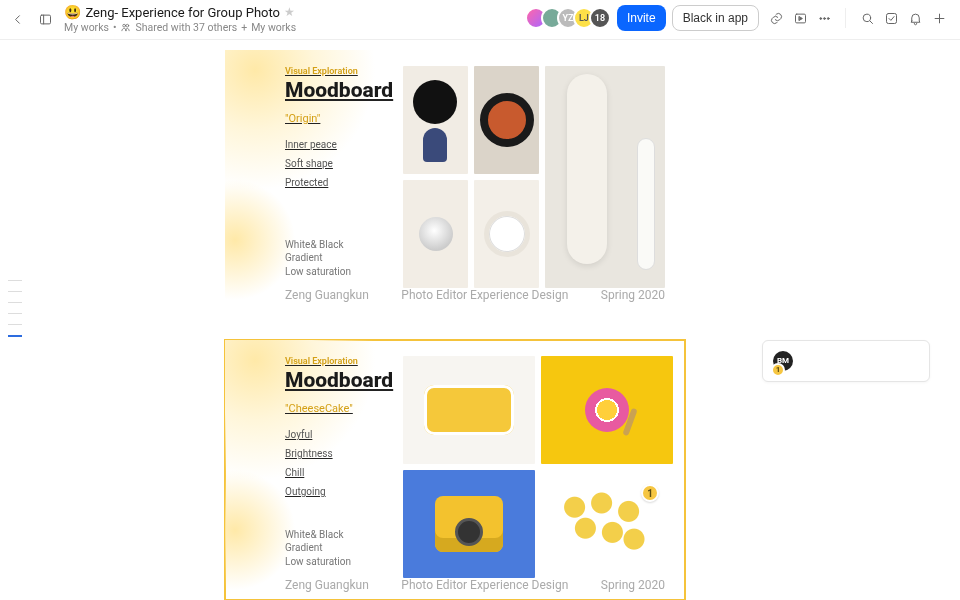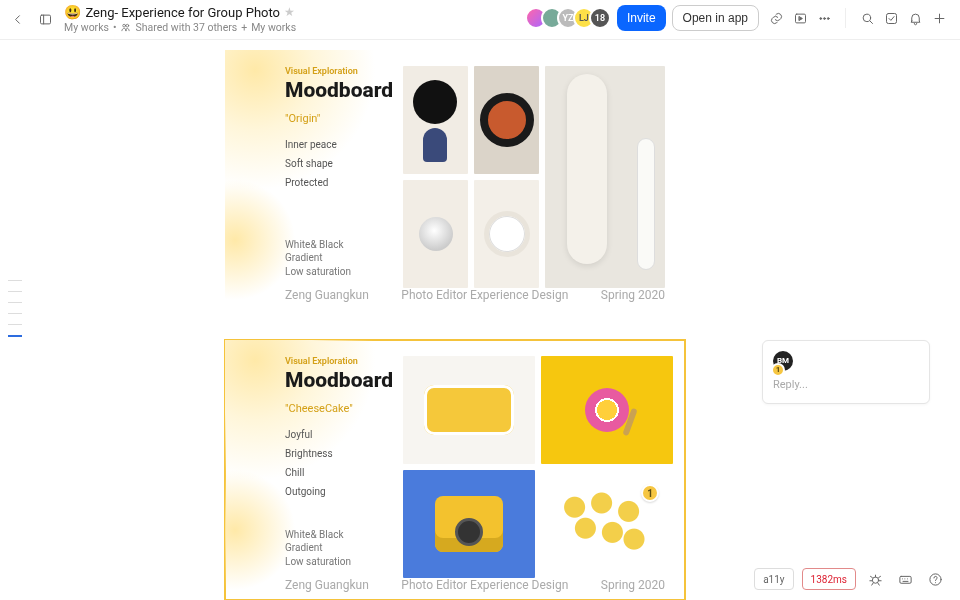--- a/index.html
+++ b/index.html
@@ -24,21 +24,21 @@
 .av-count { background: #555; }
 .btn { height: 26px; padding: 0 10px; border-radius: 8px; font-size: 12px; font-weight: 500; display: flex; align-items: center; cursor: pointer; border: none; }
 .btn-primary { background: #0a66ff; color: #fff; }
 .btn-outline { background: #fff; color: #333; border: 1px solid #ccc; }
 .tb-icons { display: flex; gap: 2px; }
 .divider { width: 1px; height: 20px; background: #eee; margin: 0 4px; }
 .canvas { position: relative; height: 560px; overflow: hidden; }
 .outline-strip { position: absolute; left: 8px; top: 230px; width: 18px; }
 .outline-tick { height: 1px; background: #ddd; width: 14px; margin: 10px 0; }
 .outline-tick.active { background: #2d6cdf; height: 2px; }
-.board { position: absolute; width: 460px; background: #fff; }
+.board { position: absolute; width: 460px; background: #fff; text-decoration: underline; }
 .board1 { left: 225px; top: 10px; }
 .board2 { left: 225px; top: 300px; outline: 2px solid #f5c33b; outline-offset: -1px; }
 .board-bg { position:absolute; left:0; top:0; width:170px; height:260px; background:
   radial-gradient(circle at 30px 20px, #ffe9a8 0, #fff6da 60px, rgba(255,255,255,0) 120px),
   radial-gradient(circle at 10px 190px, #ffe9a8 0, rgba(255,255,255,0) 60px);
 }
 .board-inner { position: relative; padding: 16px 20px 8px 60px; height: 260px; }
 .overline { font-size: 9px; font-weight: 600; color: #d4a017; }
 .htitle { font-size: 21px; font-weight: 800; color: #1a1a1a; margin-top: 2px; }
 .subname { font-size: 11px; color: #d4a017; margin-top: 10px; }
@@ -128,21 +128,21 @@
   </div>
   <div class="tb-right">
     <div class="avatars">
       <div class="av av1"></div>
       <div class="av av2"></div>
       <div class="av av3">YZ</div>
       <div class="av av4">LJ</div>
       <div class="av av-count">18</div>
     </div>
     <button class="btn btn-primary">Invite</button>
-    <button class="btn btn-outline">Open in app</button>
+    <button class="btn btn-outline">Black in app</button>
     <div class="tb-icons">
       <div class="icon-btn">
           <svg viewBox="0 0 24 24">
             <path d="M10 14a5 5 0 0 0 7 0l2-2a5 5 0 0 0-7-7l-1 1M14 10a5 5 0 0 0-7 0l-2 2a5 5 0 0 0 7 7l1-1"></path>
           </svg>
         </div>
       <div class="icon-btn">
           <svg viewBox="0 0 24 24">
             <rect x="4" y="5" width="16" height="14" rx="2"></rect>
             <path d="M10 9l5 3-5 3z" fill="#666"></path>
@@ -258,38 +258,15 @@
     </div>
   </div>
 
   <div class="comment-card">
     <div class="cc-head">
       <div class="cc-av">
         <span>BM</span>
         <div class="cc-badge">1</div>
       </div>
     </div>
-    <div class="cc-reply">Reply...</div>
-  </div>
-
-  <div class="bottom-tools">
-    <div class="chip">a11y</div>
-    <div class="chip err">1382ms</div>
-    <div class="icon-btn">
-        <svg viewBox="0 0 24 24">
-          <circle cx="12" cy="13" r="5"></circle>
-          <path d="M12 8V5M7 9l-3-2M17 9l3-2M6 14H3M18 14h3M8 18l-2 3M16 18l2 3"></path>
-        </svg>
-      </div>
-    <div class="icon-btn">
-        <svg viewBox="0 0 24 24">
-          <rect x="3" y="7" width="18" height="11" rx="2"></rect>
-          <path d="M7 11h.01M11 11h.01M15 11h.01M8 15h8"></path>
-        </svg>
-      </div>
-    <div class="icon-btn">
-        <svg viewBox="0 0 24 24">
-          <circle cx="12" cy="12" r="9"></circle>
-          <path d="M9.5 9.5a2.5 2.5 0 1 1 3.5 2.3c-.8.4-1 1-1 1.7M12 17h.01"></path>
-        </svg>
-      </div>
-  </div>
+  </div>
+
 </div>
 
 </body></html>

